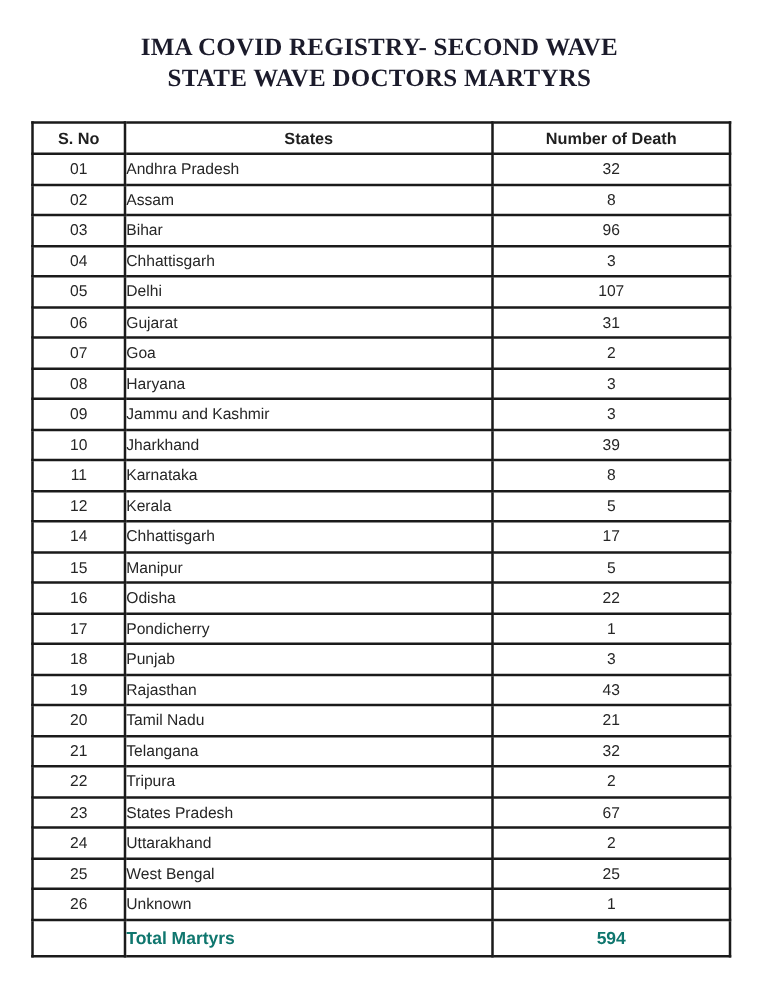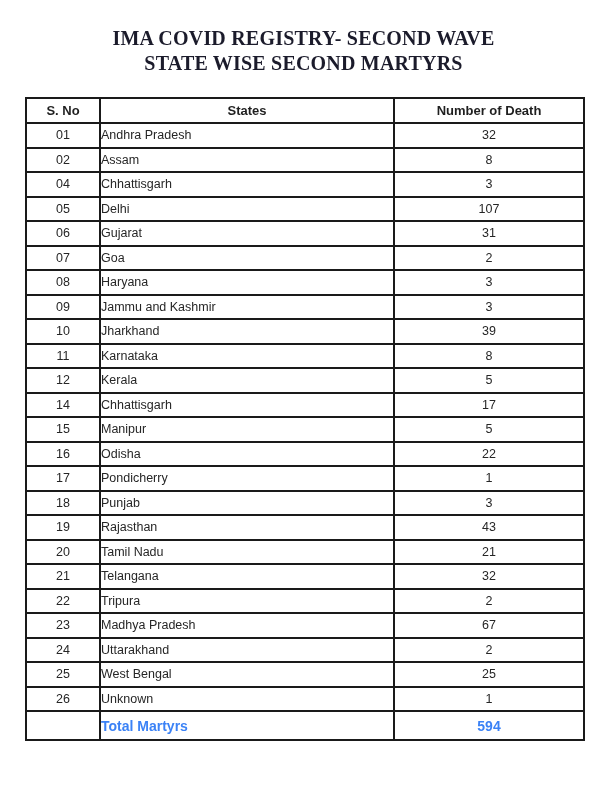--- a/index.html
+++ b/index.html
@@ -54,31 +54,31 @@
     height: 22.5px;
     font-size: 12.5px;
   }
   td.col-sno    { text-align: center; }
   td.col-state  { text-align: left; padding-left: 9px; margin-left: 32px; }
   td.col-deaths { text-align: center; }
   tr.total-row td {
     height: 27px;
     font-weight: bold;
     font-size: 14px;
-    color: #3b82f6;
+    color: #0f766e;
   }
 </style>
 </head>
 <body>
 
 <div class="page">
 
   <div class="page-title">
     <div>IMA COVID REGISTRY- SECOND WAVE</div>
-    <div>STATE WISE SECOND MARTYRS</div>
+    <div>STATE WAVE DOCTORS MARTYRS</div>
   </div>
 
   <table class="martyrs">
     <colgroup>
       <col class="w-sno">
       <col class="w-state">
       <col class="w-deaths">
     </colgroup>
     <thead>
       <tr>
@@ -92,20 +92,25 @@
           <td class="col-sno">01</td>
           <td class="col-state">Andhra Pradesh</td>
           <td class="col-deaths">32</td>
         </tr>
         <tr>
           <td class="col-sno">02</td>
           <td class="col-state">Assam</td>
           <td class="col-deaths">8</td>
         </tr>
         <tr>
+          <td class="col-sno">03</td>
+          <td class="col-state">Bihar</td>
+          <td class="col-deaths">96</td>
+        </tr>
+        <tr>
           <td class="col-sno">04</td>
           <td class="col-state">Chhattisgarh</td>
           <td class="col-deaths">3</td>
         </tr>
         <tr>
           <td class="col-sno">05</td>
           <td class="col-state">Delhi</td>
           <td class="col-deaths">107</td>
         </tr>
         <tr>
@@ -183,21 +188,21 @@
           <td class="col-state">Telangana</td>
           <td class="col-deaths">32</td>
         </tr>
         <tr>
           <td class="col-sno">22</td>
           <td class="col-state">Tripura</td>
           <td class="col-deaths">2</td>
         </tr>
         <tr>
           <td class="col-sno">23</td>
-          <td class="col-state">Madhya Pradesh</td>
+          <td class="col-state">States Pradesh</td>
           <td class="col-deaths">67</td>
         </tr>
         <tr>
           <td class="col-sno">24</td>
           <td class="col-state">Uttarakhand</td>
           <td class="col-deaths">2</td>
         </tr>
         <tr>
           <td class="col-sno">25</td>
           <td class="col-state">West Bengal</td>

